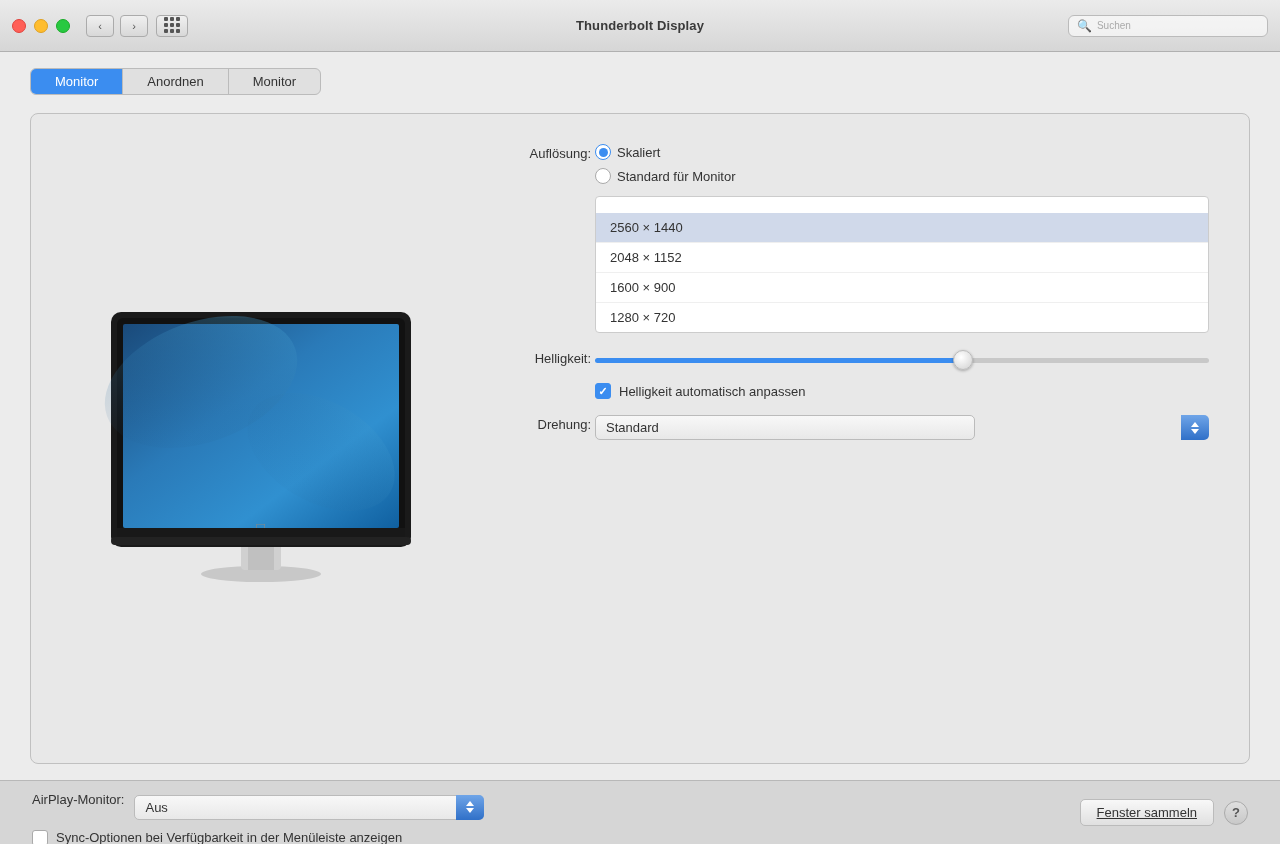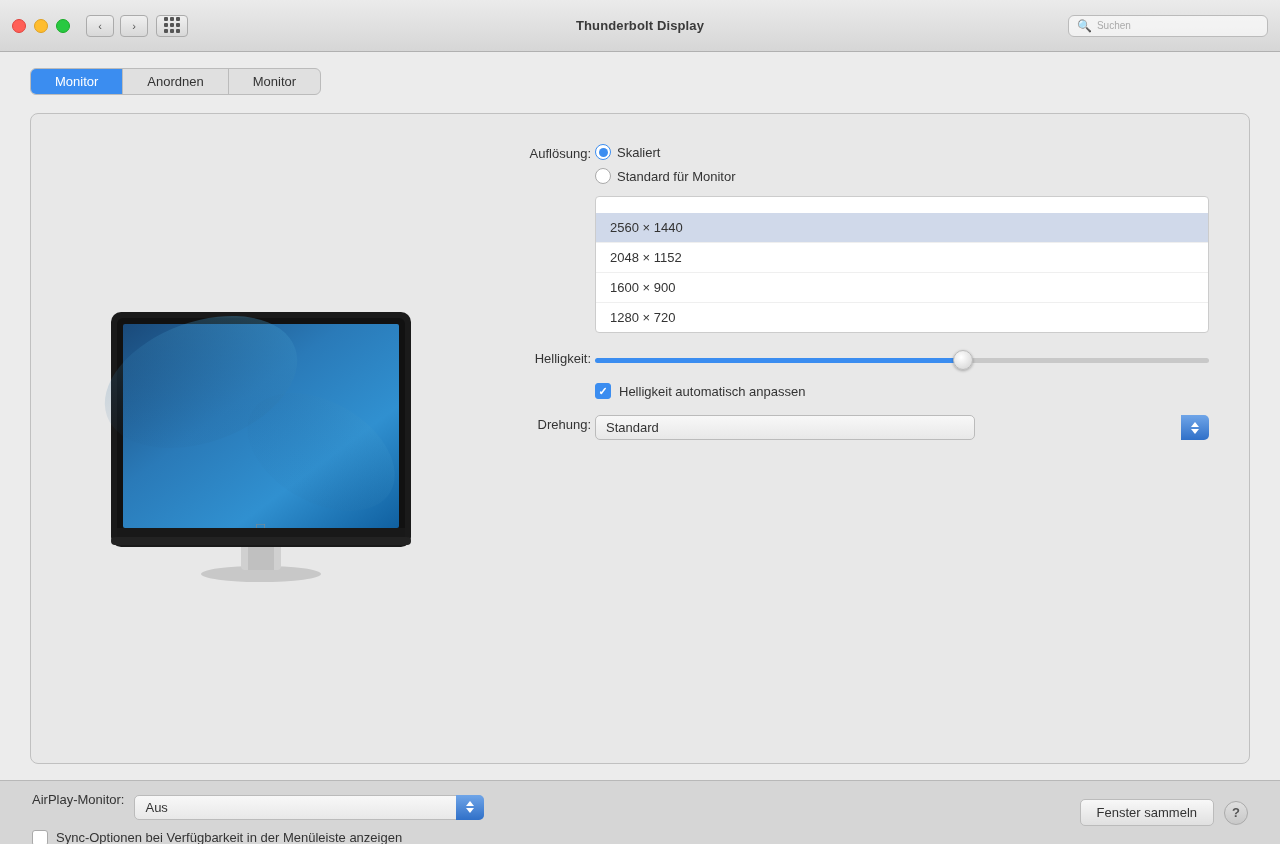--- a/index.html
+++ b/index.html
@@ -367,20 +367,21 @@
       color: #333;
     }
     .fenster-btn {
       background: linear-gradient(to bottom, #f8f8f8, #e0e0e0);
       border: 1px solid #bbb;
       border-radius: 5px;
       padding: 5px 16px;
       font-size: 13px;
       color: #333;
       cursor: pointer;
+      text-decoration: underline;
     }
     .help-btn {
       width: 24px;
       height: 24px;
       border-radius: 50%;
       background: linear-gradient(to bottom, #e0e0e0, #c8c8c8);
       border: 1px solid #aaa;
       display: flex;
       align-items: center;
       justify-content: center;

